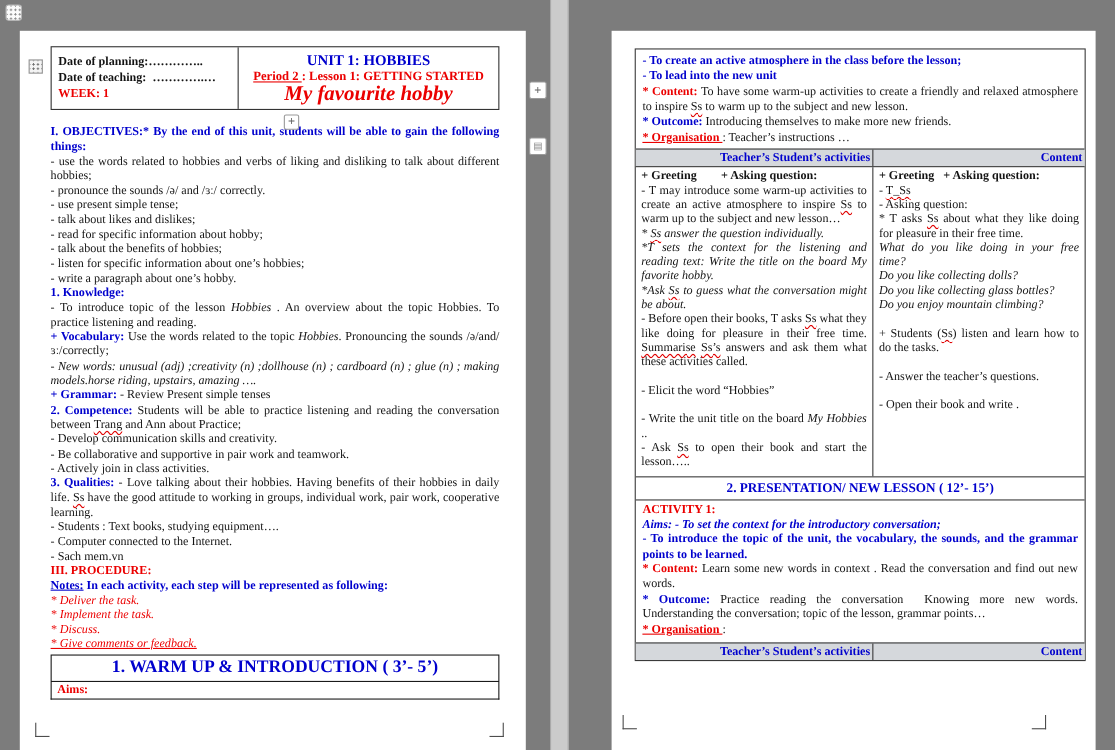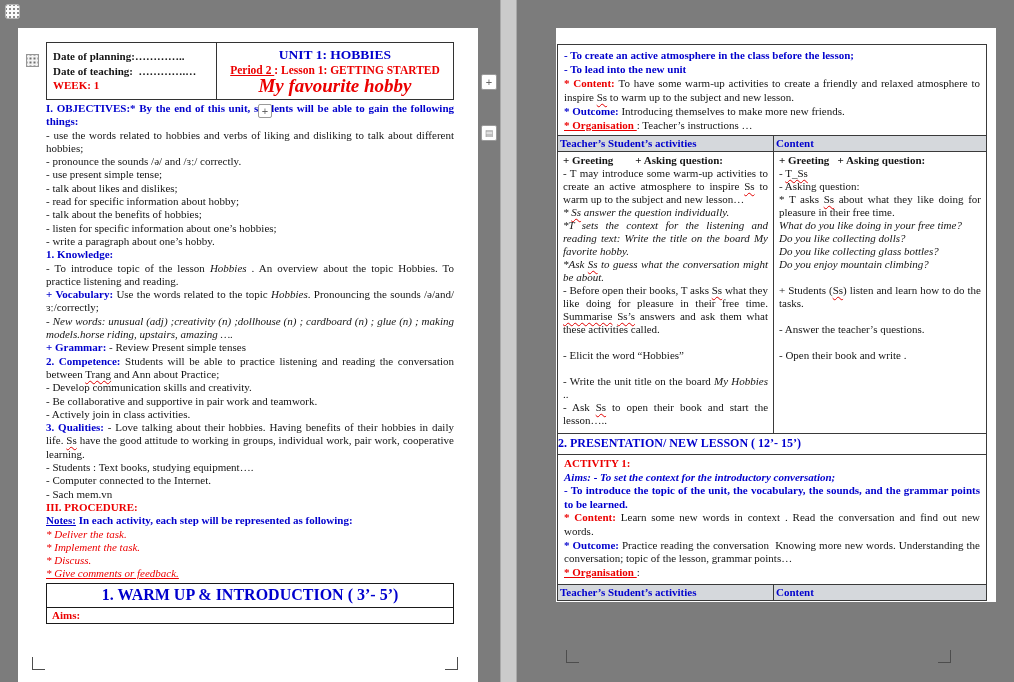--- a/index.html
+++ b/index.html
@@ -2,66 +2,66 @@
 <html style="--blue: #0000CD; --red: #EB0000; --header_bg: #D5D8DC; --app_bg: #7C7C7C;"><head>
 <meta charset="utf-8">
 <style>
   *{box-sizing:border-box;margin:0;padding:0}
   html,body{margin:0;background:#7C7C7C}
   :root{--blue:#0000CD;--red:#EB0000;--header_bg:#D5D8DC}
   .canvas{position:relative;width:1014px;height:682px;background:#7C7C7C;overflow:hidden;
           font-family:"Liberation Serif","DejaVu Serif",serif;color:#141414}
   .page{position:absolute;top:28px;background:#fff}
   .page-left{left:18px;width:460px;height:654px;padding:14px 24px 0 28px}
-  .page-right{left:556px;width:440px;height:574px;padding:16px 9px 0 1px}
+  .page-right{left:556px;width:440px;height:654px;padding:16px 9px 0 21px}
 
   
   .s-n{}
   .s-b{font-weight:700}
   .s-i{font-style:italic}
   .s-bb{font-weight:700;color:var(--blue)}
   .s-bbu{font-weight:700;color:var(--blue);text-decoration:underline}
   .s-bbi{font-weight:700;font-style:italic;color:var(--blue)}
   .s-rb{font-weight:700;color:var(--red)}
   .s-rbu{font-weight:700;color:var(--red);text-decoration:underline}
   .s-rbi{font-weight:700;font-style:italic;color:var(--red)}
   .s-ri{font-style:italic;color:var(--red)}
   .s-riu{font-style:italic;color:var(--red);text-decoration:underline}
   .s-sq{text-decoration-line:underline;text-decoration-style:wavy;text-decoration-color:#e00000;
         text-decoration-thickness:1px;text-underline-offset:2px}
 
   .para{white-space:pre-wrap;min-height:1em}
 
   
-  .header-table{display:flex;border:1.4px solid #333;margin-bottom:2px}
+  .header-table{display:flex;border:1.4px solid #333;margin-bottom:14px}
   .hcell-left{width:170px;border-right:1.4px solid #333;padding:6px 6px 4px;font-size:11px;line-height:14.5px}
   .hcell-right{flex:1;padding:4px 2px 2px;text-align:center}
   .unit-title{font-size:13.5px;line-height:16px}
   .period-line{font-size:11.5px;line-height:15px}
   .subtitle{font-size:19px;line-height:16px}
   .body{font-size:11px;line-height:13.3px}
   .body .para{text-align:justify}
   .warmup-row{margin-top:2px;border:1.4px solid #1a1a1a;text-align:center;font-weight:700;color:var(--blue);
               font-size:16px;padding:2px 0 3px}
   .aims-row{border:1.4px solid #1a1a1a;border-top:none;font-weight:700;color:var(--red);font-size:11px;padding:1px 5px 2px}
 
   
   .big-table{border:1.3px solid #3a3a3a}
   .intro{padding:3px 6px;font-size:11px;line-height:14px}
   .intro .para{text-align:justify}
   .thead{display:flex;border-top:1.3px solid #3a3a3a;background:var(--header_bg);color:var(--blue);
-         font-weight:700;font-size:11px;line-height:13px;text-align:left}
+         font-weight:700;font-size:11px;line-height:13px;text-align:right}
   .th1{width:216px;border-right:1.3px solid #3a3a3a;padding:1px 2px}
   .th2{flex:1;padding:1px 2px}
   .tbody{display:flex;border-top:1.3px solid #3a3a3a}
   .cell{font-size:11px;line-height:13px;padding:2px 5px 6px}
   .cell .para{text-align:justify}
   .c1{width:216px;border-right:1.3px solid #3a3a3a}
   .c2{flex:1}
-  .section-row{border-top:1.3px solid #3a3a3a;text-align:left;color:var(--blue);font-weight:700;
+  .section-row{border-top:1.3px solid #3a3a3a;text-align:center;color:var(--blue);font-weight:700;
                font-size:12px;padding:2px 0 3px}
   .activity{border-top:1.3px solid #3a3a3a;padding:2px 6px 5px;font-size:11px;line-height:13.6px}
   .activity .para{text-align:justify}
 
   
   .page-gap{position:absolute;left:478px;top:0;width:78px;height:682px}
   .scroll-track{position:absolute;left:22px;top:0;width:17px;height:682px;background:#cbcbcb;
                 border-left:1px solid #a9a9a9;border-right:1px solid #a9a9a9}
   .fb{position:absolute;left:3px;width:16px;height:16px;background:#fff;border:1px solid #9a9a9a;border-radius:2px;
       display:flex;align-items:center;justify-content:center;font-family:"Liberation Sans",sans-serif;

